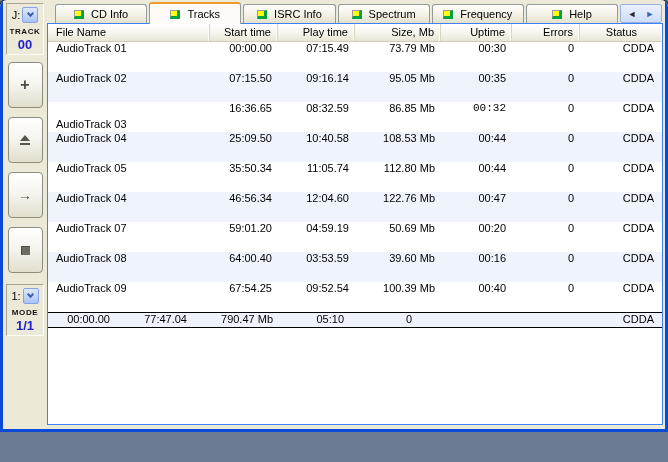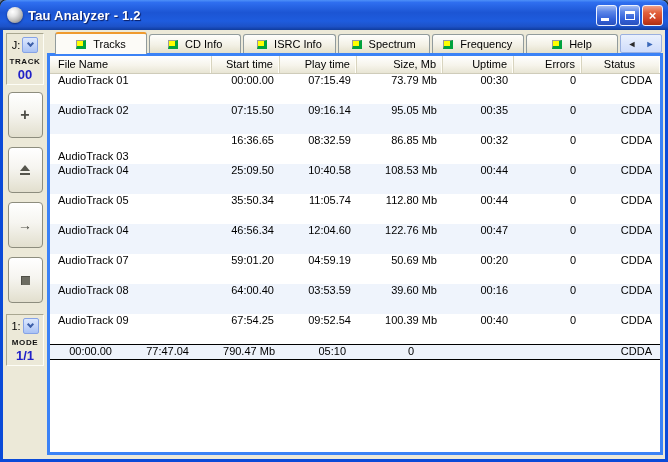--- a/index.html
+++ b/index.html
@@ -57,55 +57,40 @@
               border-top:2px solid #ef9a2e;}
   .tab-flag{width:10px;height:9px;flex:none;background:#ffff00;
             border-top:1px solid #9a9a9a;border-left:1px solid #9a9a9a;
             border-right:3px solid #00a33e;border-bottom:3px solid #00a33e;}
   .tab-scroller{margin-left:auto;margin-right:1px;width:42px;height:19px;flex:none;position:relative;z-index:1;
                 border:1px solid #9ab0e0;border-radius:2px;background:linear-gradient(180deg,#eaf1fe 0%,#cfdcfa 100%);
                 display:flex;align-items:center;justify-content:center;gap:9px;font-size:9px;cursor:default;}
   .scroll-left{color:#2b2b2b;}
   .scroll-right{color:#3a68b8;}
   
-  .tab-page{flex:1;background:#fff;border:3px solid #3b82f6;position:relative;z-index:2;overflow:hidden;display:flex;flex-direction:column;}
+  .tab-page{flex:1;background:#fff;border:1px solid #3b82f6;position:relative;z-index:2;overflow:hidden;display:flex;flex-direction:column;}
   .thead{display:flex;height:18px;flex:none;font-size:11px;color:#000;
          background:linear-gradient(180deg,#ffffff 0%,#f6f4eb 55%,#e8e5d4 100%);
          border-bottom:1px solid #cfccba;}
   .hcell{padding:2px 6px 0;border-right:1px solid #d8d4bf;box-shadow:-1px 0 0 #fffef8 inset;
          white-space:nowrap;overflow:hidden;flex:none;}
   .hcell.last{flex:1;border-right:none;padding-right:25px;}
   .trow{display:flex;height:30px;font-size:11px;line-height:13.5px;color:#000;background:#fff;}
   .trow.alt{background:#eff4fc;}
   .trow.summary{background:#eef3fb;border-top:1px solid #000;border-bottom:1px solid #000;height:15.5px;}
   .tcell{padding:0 6px;white-space:nowrap;overflow:hidden;flex:none;}
   .tcell.last{flex:1;padding-right:8px;}
   .al{text-align:left;} .ar{text-align:right;}
   .fn{padding-left:8px;}
 </style>
 </head>
 <body>
 
 <div class="window">
 
-  <div class="titlebar">
-    <div class="app-icon"></div>
-    <div class="title-text">Tau Analyzer - 1.2</div>
-    <div class="win-btns">
-      <button class="wbtn min">
-          <span class="glyph-min"></span>
-        </button>
-      <button class="wbtn max">
-          <span class="glyph-max"></span>
-        </button>
-      <button class="wbtn close">
-          <span class="glyph-close">×</span>
-        </button>
-    </div>
-  </div>
 
   <div class="frame">
     <div class="content">
 
       <div class="sidebar">
         <div class="side-panel">
           <div class="drop-row">
             <span class="drop-value">J:</span>
             <button class="drop-btn">
                 <span class="chev"></span>
@@ -139,27 +124,27 @@
               </button>
           </div>
           <div class="tiny-label">MODE</div>
           <div class="big-value">1/1</div>
         </div>
       </div>
 
       <div class="main">
         <div class="tab-strip">
 
-          <div class="tab active">
+          <div class="tab">
+              <span class="tab-flag"></span>
+              <span>CD Info</span>
+            </div>
+            <div class="tab active">
               <span class="tab-flag"></span>
               <span>Tracks</span>
-            </div>
-            <div class="tab">
-              <span class="tab-flag"></span>
-              <span>CD Info</span>
             </div>
             <div class="tab">
               <span class="tab-flag"></span>
               <span>ISRC Info</span>
             </div>
             <div class="tab">
               <span class="tab-flag"></span>
               <span>Spectrum</span>
             </div>
             <div class="tab">
@@ -203,21 +188,21 @@
                 <div class="tcell ar" style="width: 86px;">95.05 Mb</div>
                 <div class="tcell ar" style="width: 71px;">00:35</div>
                 <div class="tcell ar" style="width: 68px;">0</div>
                 <div class="tcell ar last">CDDA</div>
               </div>
               <div class="trow">
                 <div class="tcell al fn" style="width: 162px; margin-top: 16px;">AudioTrack 03</div>
                 <div class="tcell ar" style="width: 68px;">16:36.65</div>
                 <div class="tcell ar" style="width: 77px;">08:32.59</div>
                 <div class="tcell ar" style="width: 86px;">86.85 Mb</div>
-                <div class="tcell ar" style="width: 71px;">00:32</div>
+                <div class="tcell ar" style="width: 71px; font-family: Liberation Mono, monospace;">00:32</div>
                 <div class="tcell ar" style="width: 68px;">0</div>
                 <div class="tcell ar last">CDDA</div>
               </div>
               <div class="trow alt">
                 <div class="tcell al fn" style="width: 162px;">AudioTrack 04</div>
                 <div class="tcell ar" style="width: 68px;">25:09.50</div>
                 <div class="tcell ar" style="width: 77px;">10:40.58</div>
                 <div class="tcell ar" style="width: 86px;">108.53 Mb</div>
                 <div class="tcell ar" style="width: 71px;">00:44</div>
                 <div class="tcell ar" style="width: 68px;">0</div>

